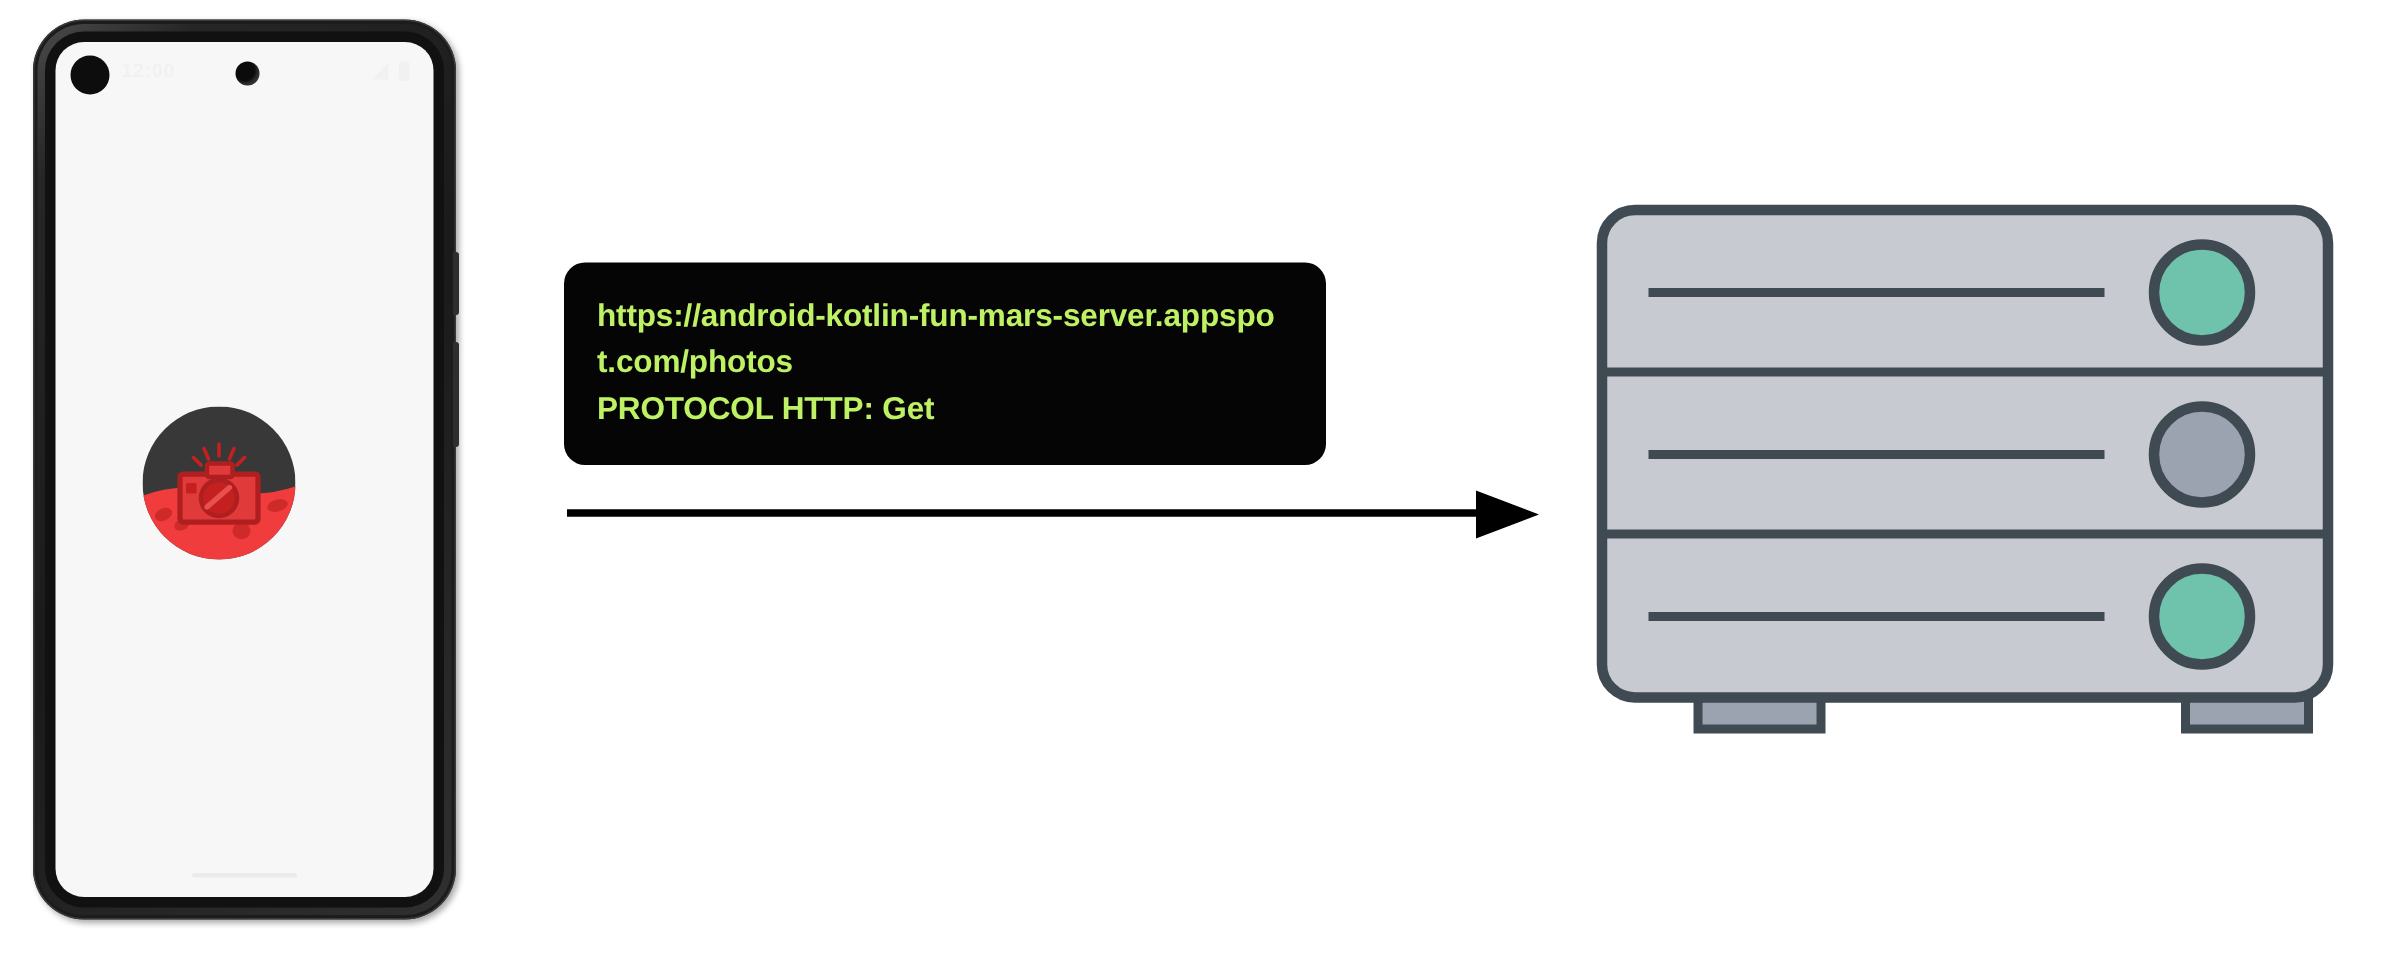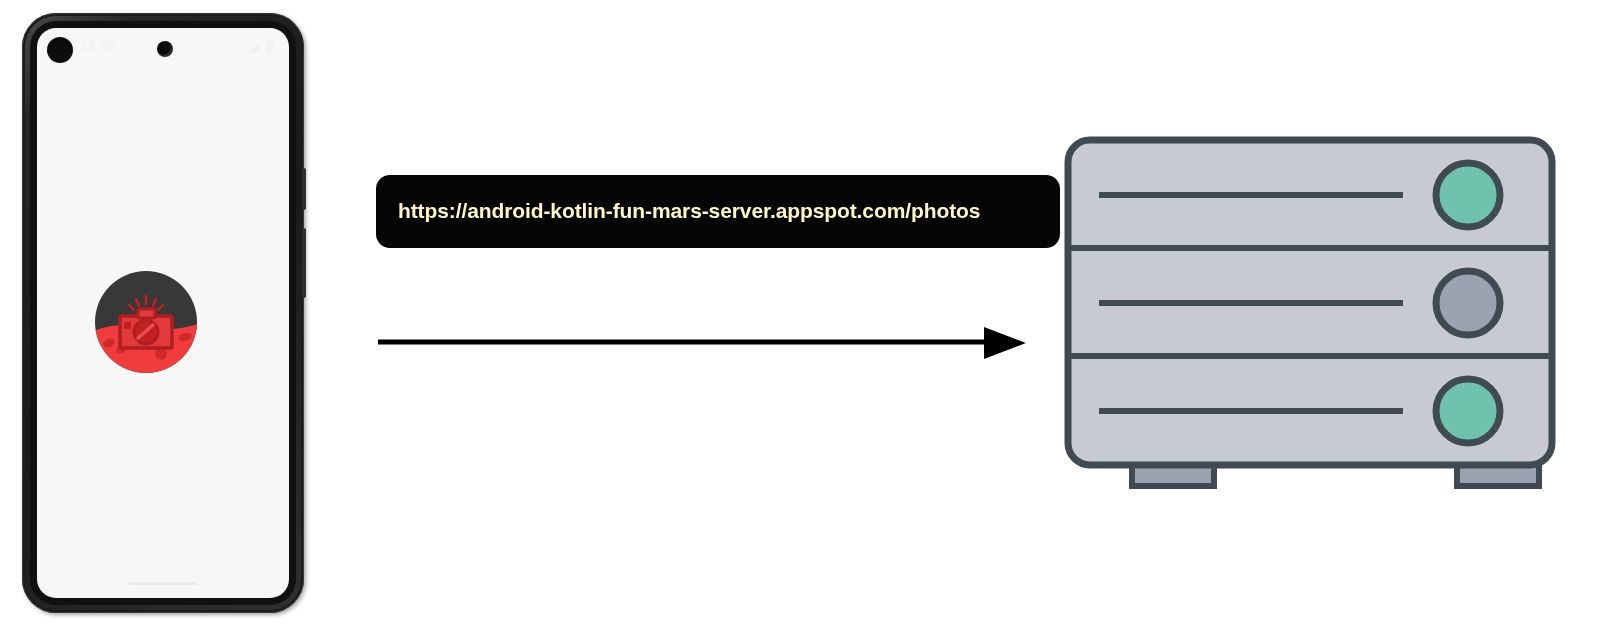--- a/index.html
+++ b/index.html
@@ -138,26 +138,26 @@
     height: 3px;
     border-radius: 2px;
     background: #ebebeb;
   }
 
   
   #request-tooltip {
     position: absolute;
     left: 376px;
     top: 175px;
-    width: 684px;
+    width: 508px;
     box-sizing: border-box;
     padding: 20px 22px 22px 22px;
     background: #050505;
     border-radius: 14px;
-    color: #fef9c3;
+    color: #bef264;
     font-size: 21px;
     font-weight: bold;
     line-height: 31px;
     letter-spacing: -0.1px;
   }
   #request-url {
     display: block;
     word-break: break-all;
   }
   #request-protocol {
@@ -236,20 +236,21 @@
         </g>
       </svg>
     </div>
 
     <div id="home-indicator"></div>
   </div>
 </div>
 
 <div id="request-tooltip">
   <span id="request-url">https://android-kotlin-fun-mars-server.appspot.com/photos</span>
+  <span id="request-protocol">PROTOCOL HTTP: Get</span>
 </div>
 
 <div id="request-arrow">
   <svg width="650" height="44" viewBox="0 0 650 44">
     <line x1="0" y1="22" x2="612" y2="22" stroke="#000000" stroke-width="5"></line>
     <polygon points="606,7 648,23 606,39" fill="#000000"></polygon>
   </svg>
 </div>
 
 <div id="server-illustration">

